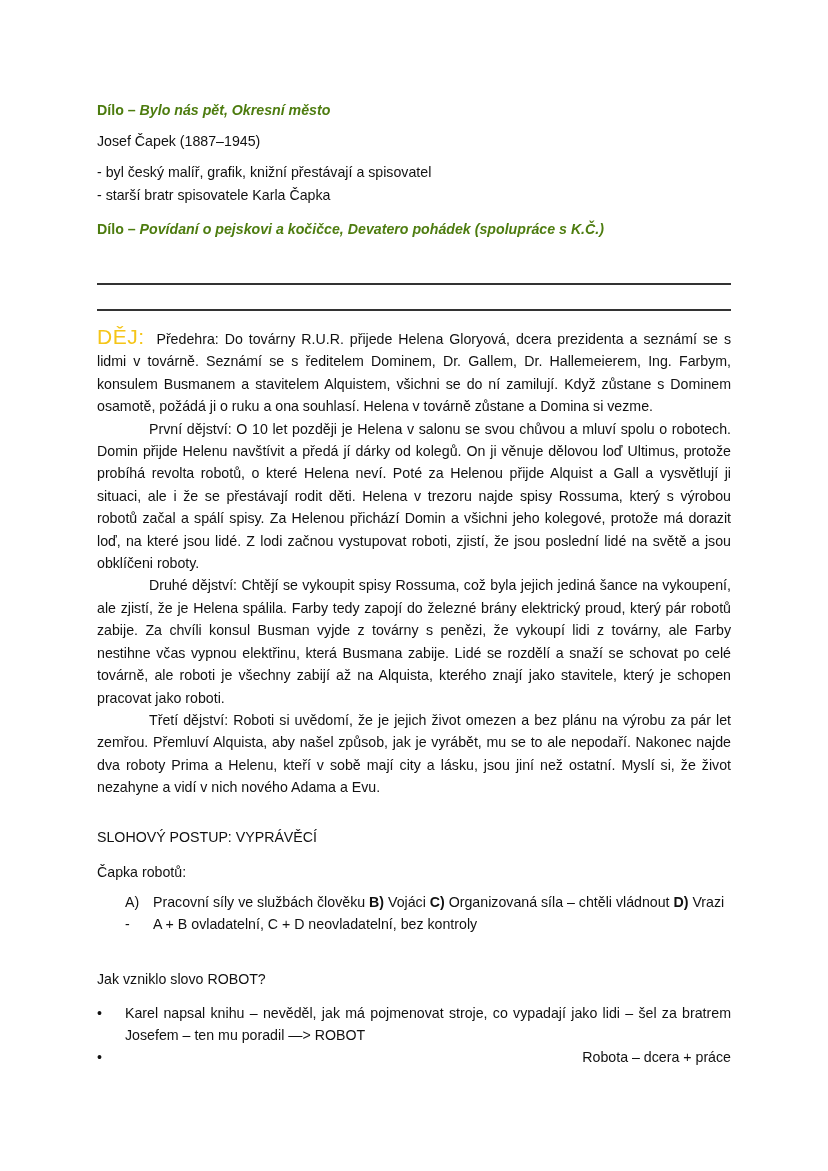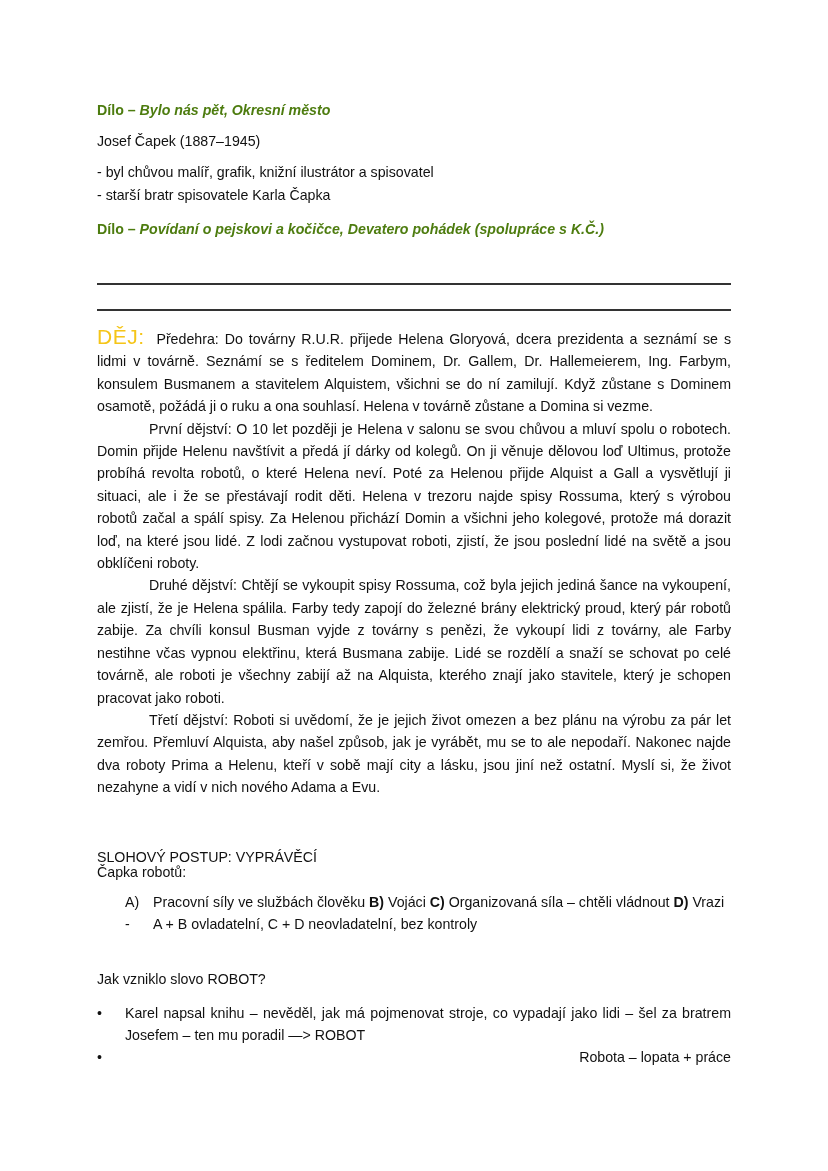--- a/index.html
+++ b/index.html
@@ -25,21 +25,21 @@
 <div class="page">
 
   <div class="abs line blue" style="top:99px">
     <span>Dílo – </span><i>Bylo nás pět, Okresní město</i>
   </div>
 
   <div class="abs line" style="top:130px">
     <span class="bold">Josef Čapek</span><span> (1887–1945)</span>
   </div>
 
-  <div class="abs line" style="top:161px">- byl chůvou malíř, grafik, knižní ilustrátor a spisovatel</div>
+  <div class="abs line" style="top:161px">- byl český malíř, grafik, knižní přestávají a spisovatel</div>
   <div class="abs line" style="top:184px">- starší bratr spisovatele Karla Čapka</div>
 
   <div class="abs line blue" style="top:218px">
     <span>Dílo – </span><i>Povídaní o pejskovi a kočičce, Devatero pohádek (spolupráce s K.Č.)</i>
   </div>
 
   <div class="rule" style="top:283px"></div>
   <div class="rule" style="top:309px"></div>
 
   <div class="abs" style="top:326px">
@@ -51,21 +51,21 @@
       <span class="bold">První dějství</span><span>: O 10 let později je Helena v salonu se svou chůvou a mluví spolu o robotech. Domin přijde Helenu navštívit a předá jí dárky od kolegů. On ji věnuje dělovou loď Ultimus, protože probíhá revolta robotů, o které Helena neví. Poté za Helenou přijde Alquist a Gall a vysvětlují ji situaci, ale i že se přestávají rodit děti. Helena v trezoru najde spisy Rossuma, který s výrobou robotů začal a spálí spisy. Za Helenou přichází Domin a všichni jeho kolegové, protože má dorazit loď, na které jsou lidé. Z lodi začnou vystupovat roboti, zjistí, že jsou poslední lidé na světě a jsou obklíčeni roboty.</span>
     </p>
     <p class="para indent" style="margin:0">
       <span class="bold">Druhé dějství</span><span>: Chtějí se vykoupit spisy Rossuma, což byla jejich jediná šance na vykoupení, ale zjistí, že je Helena spálila. Farby tedy zapojí do železné brány elektrický proud, který pár robotů zabije. Za chvíli konsul Busman vyjde z továrny s penězi, že vykoupí lidi z továrny, ale Farby nestihne včas vypnou elektřinu, která Busmana zabije. Lidé se rozdělí a snaží se schovat po celé továrně, ale roboti je všechny zabijí až na Alquista, kterého znají jako stavitele, který je schopen pracovat jako roboti.</span>
     </p>
     <p class="para indent" style="margin:0">
       <span class="bold">Třetí dějství</span><span>: Roboti si uvědomí, že je jejich život omezen a bez plánu na výrobu za pár let zemřou. Přemluví Alquista, aby našel způsob, jak je vyrábět, mu se to ale nepodaří. Nakonec najde dva roboty Prima a Helenu, kteří v sobě mají city a lásku, jsou jiní než ostatní. Myslí si, že život nezahyne a vidí v nich nového Adama a Evu.</span>
     </p>
   </div>
 
-  <div class="abs line bold" style="top:846px">SLOHOVÝ POSTUP: VYPRÁVĚCÍ</div>
+  <div class="abs line bold" style="top:826px">SLOHOVÝ POSTUP: VYPRÁVĚCÍ</div>
 
   <div class="abs line bold" style="top:861px">Čapka robotů:</div>
 
   <div class="abs" style="top:891px; left:28px; width:606px">
     <div class="list-item">
       <span class="marker bold">A)</span>
       <span>Pracovní síly ve službách člověku </span><b>B)</b><span> Vojáci </span><b>C)</b><span> Organizovaná síla – chtěli vládnout </span><b>D)</b><span> Vrazi</span>
     </div>
     <div class="list-item">
       <span class="marker">-</span>
@@ -75,17 +75,17 @@
 
   <div class="abs line bold" style="top:968px">Jak vzniklo slovo ROBOT?</div>
 
   <div class="abs" style="top:1002px; left:0; width:634px">
     <div class="list-item">
       <span class="marker">•</span>
       <span>Karel napsal knihu – nevěděl, jak má pojmenovat stroje, co vypadají jako lidi – šel za bratrem Josefem – ten mu poradil —&gt; ROBOT</span>
     </div>
     <div class="list-item">
       <span class="marker">•</span>
-      <span class="right">Robota – lopata + práce</span>
+      <span class="right">Robota – dcera + práce</span>
     </div>
   </div>
 
 </div>
 
 </body></html>

